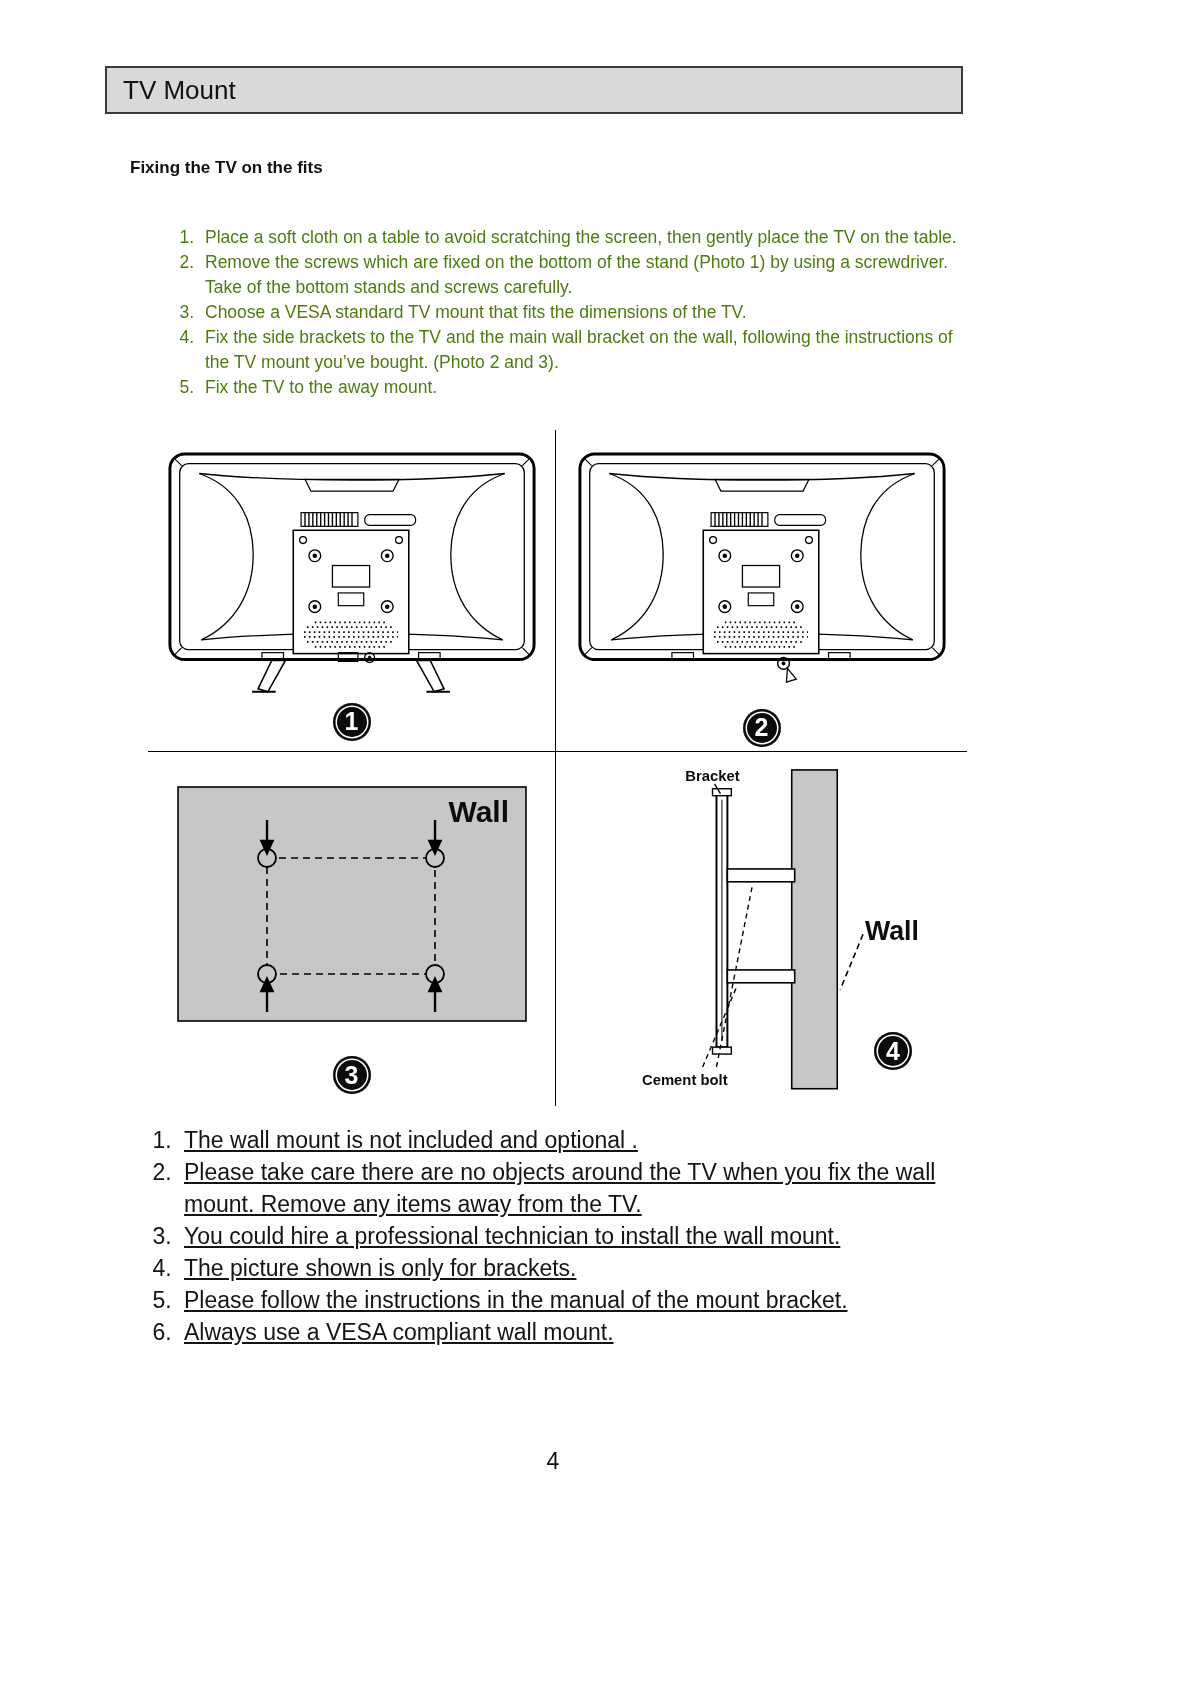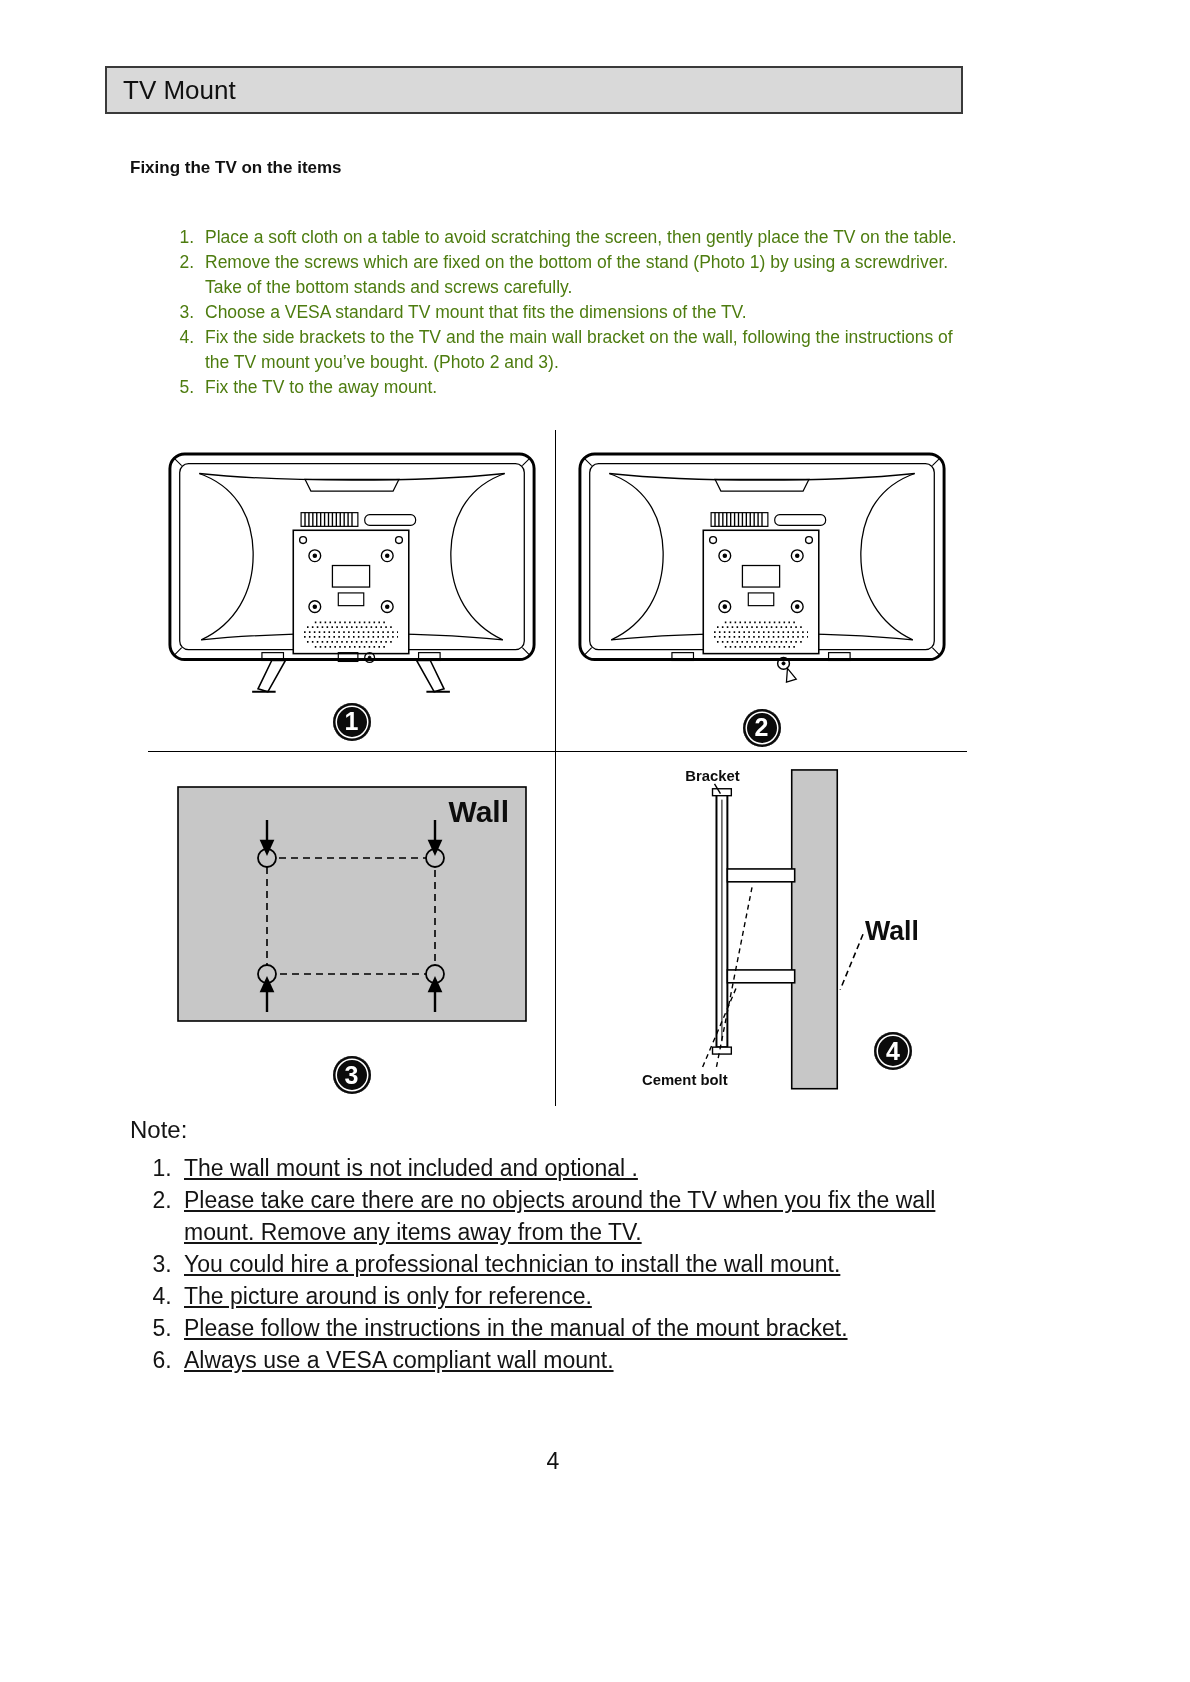--- a/index.html
+++ b/index.html
@@ -103,21 +103,21 @@
 </style>
 </head>
 <body>
 
 <div class="page">
 
   <div class="title-box">
     <span>TV Mount</span>
   </div>
 
-  <div class="section-heading">Fixing the TV on the items</div>
+  <div class="section-heading">Fixing the TV on the fits</div>
 
   <ol class="steps">
     <li>Place a soft cloth on a table to avoid scratching the screen, then gently place the TV on the table.</li>
     <li>Remove the screws which are fixed on the bottom of the stand (Photo 1) by using a screwdriver. Take of the bottom stands and screws carefully.</li>
     <li>Choose a VESA standard TV mount that fits the dimensions of the TV.</li>
     <li>Fix the side brackets to the TV and the main wall bracket on the wall, following the instructions of the TV mount you’ve bought. (Photo 2 and 3).</li>
     <li>Fix the TV to the away mount.</li>
   </ol>
 
   <div class="figures">
@@ -264,26 +264,25 @@
         <text x="148" y="17" text-anchor="middle" class="small-label">Bracket</text>
         <text x="302" y="178" class="wall-text2">Wall</text>
         <text x="120" y="324" text-anchor="middle" class="small-label">Cement bolt</text>
       </svg>
       <div class="badge badge-4">4</div>
     </div>
 
   </div>
 
   <div class="note">
-    <div class="note-heading">Note:</div>
     <ol class="note-list">
       <li>The wall mount is not included and optional .</li>
       <li>Please take care there are no objects around the TV when you fix the wall mount.  Remove any items away from the TV.</li>
       <li>You could hire a professional technician to install the wall mount.</li>
-      <li>The picture around is only for reference.</li>
+      <li>The picture shown is only for brackets.</li>
       <li>Please follow the instructions in the manual of the mount bracket.</li>
       <li>Always use a VESA compliant wall mount.</li>
     </ol>
   </div>
 
   <div class="page-number">4</div>
 
 </div>
 
 </body></html>

